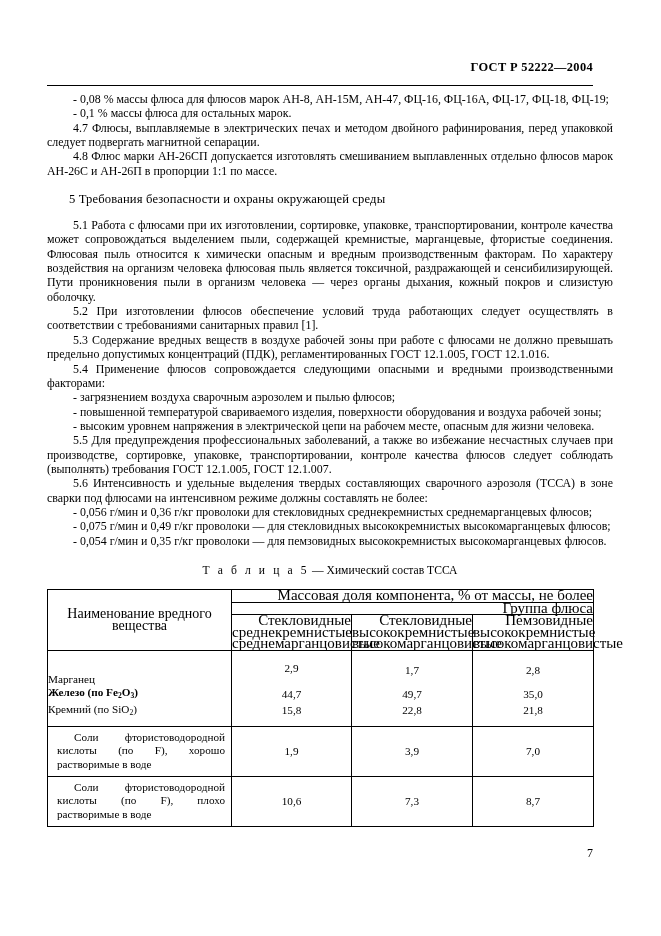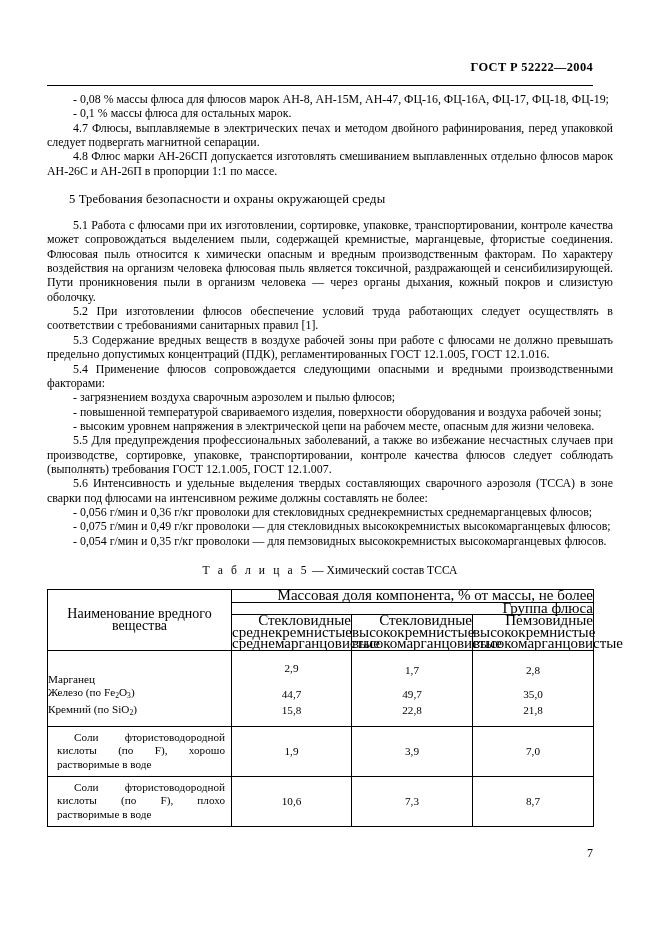--- a/index.html
+++ b/index.html
@@ -204,21 +204,21 @@
       </thead>
       <tbody>
 
         <tr>
           <td class="cellname" style="border-bottom:none; padding-top:22px;">Марганец</td>
           <td class="cellnum" style="border-bottom:none; padding-top:0;">2,9</td>
           <td class="cellnum" style="border-bottom:none; padding-top:5px;">1,7</td>
           <td class="cellnum" style="border-bottom:none; padding-top:5px;">2,8</td>
         </tr>
         <tr>
-          <td class="cellname" style="border-top:none; border-bottom:none;">Железо (по Fe<sub>2</sub>O<sub>3</sub>)</td>
+          <td class="cellname" style="border-top:none; border-bottom:none;font-weight:bold;">Железо (по Fe<sub>2</sub>O<sub>3</sub>)</td>
           <td class="cellnum" style="border-top:none; border-bottom:none;">44,7</td>
           <td class="cellnum" style="border-top:none; border-bottom:none;">49,7</td>
           <td class="cellnum" style="border-top:none; border-bottom:none;">35,0</td>
         </tr>
         <tr>
           <td class="cellname" style="border-top:none; padding-bottom:7px;">Кремний (по SiO<sub>2</sub>)</td>
           <td class="cellnum" style="border-top:none; padding-bottom:7px;">15,8</td>
           <td class="cellnum" style="border-top:none; padding-bottom:7px;">22,8</td>
           <td class="cellnum" style="border-top:none; padding-bottom:7px;">21,8</td>
         </tr>

